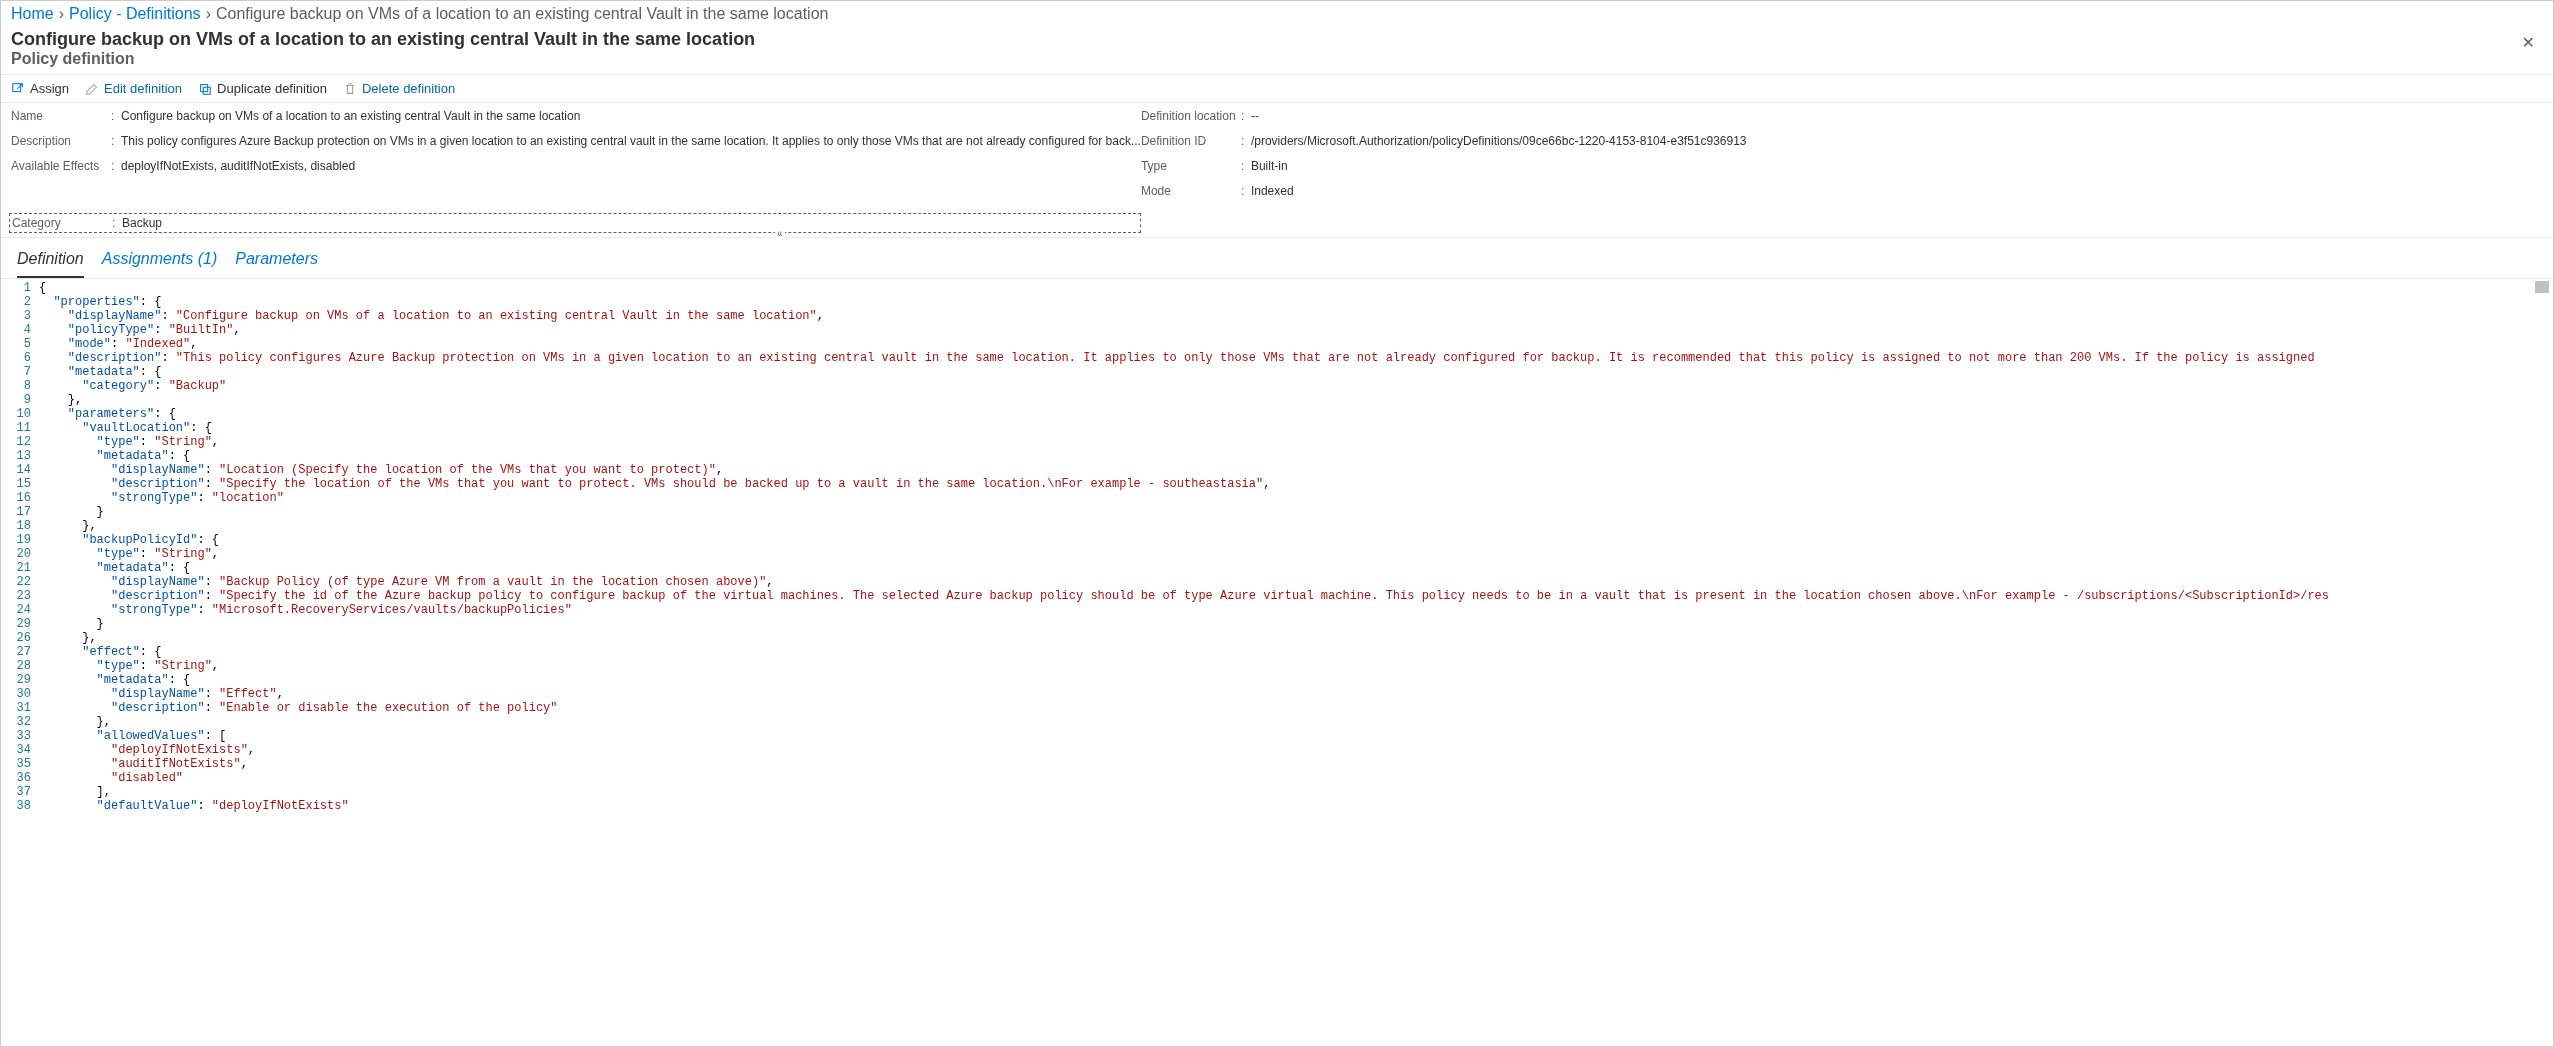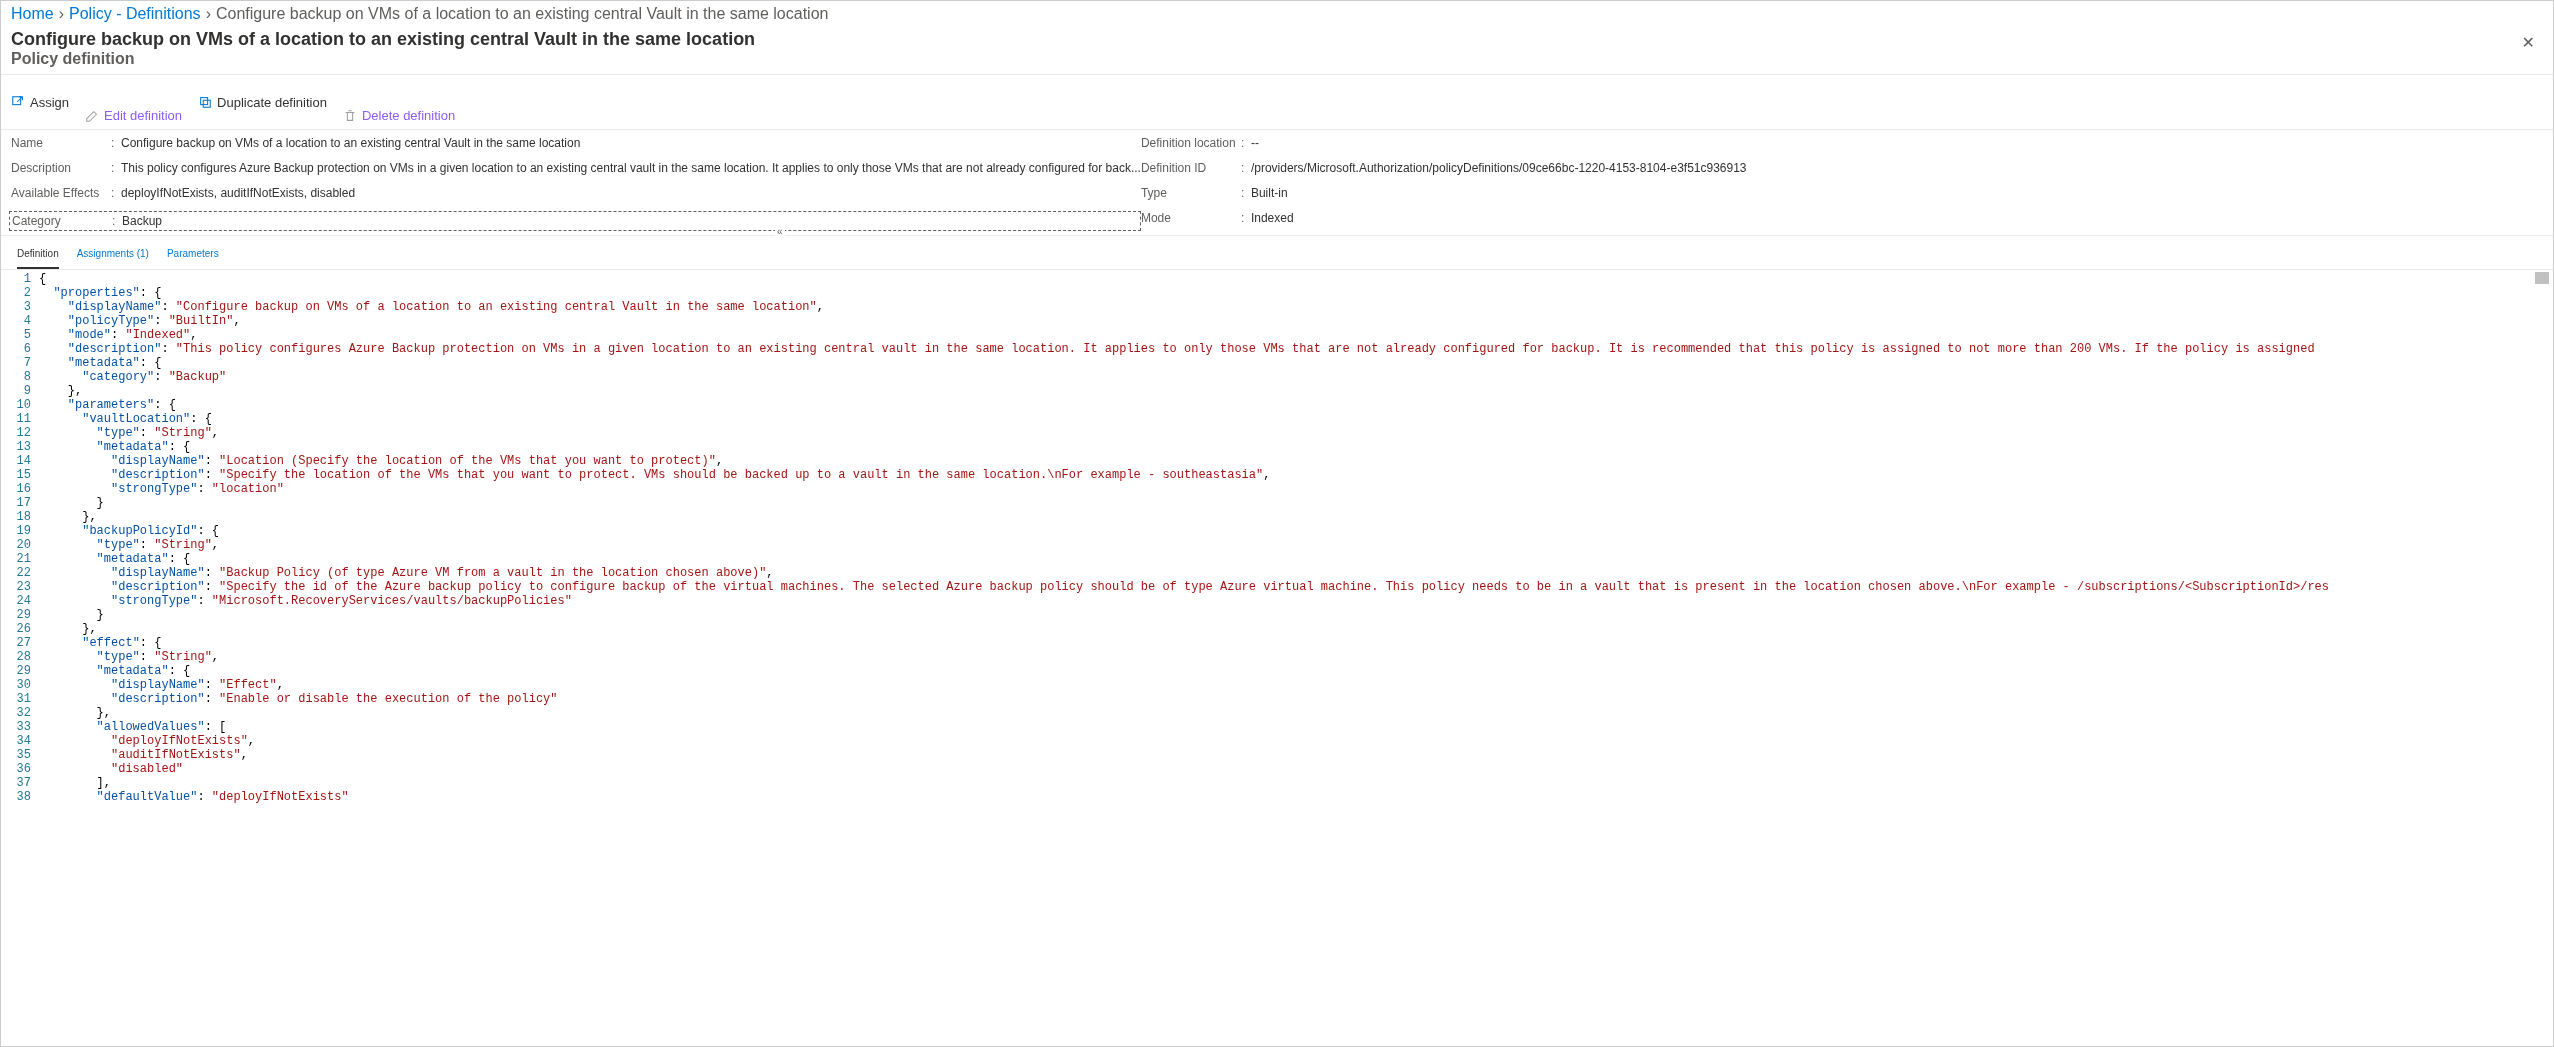--- a/index.html
+++ b/index.html
@@ -11,37 +11,37 @@
   .breadcrumb .current { color: #605e5c; }
   
   .title-bar { display: flex; align-items: flex-start; justify-content: space-between; padding: 2px 10px 6px 10px; border-bottom: 1px solid #edebe9; }
   .title-block h1 { font-size: 18px; font-weight: 600; }
   .title-block .subtitle { font-size: 16px; color: #605e5c; font-weight: bold; }
   .close-btn { font-size: 16px; background: none; border: none; cursor: pointer; color: #605e5c; padding: 4px 8px; }
   
   .toolbar { display: flex; align-items: center; gap: 16px; padding: 6px 10px; border-bottom: 1px solid #edebe9; font-size: 13px; }
   .toolbar-btn { display: flex; align-items: center; gap: 5px; background: none; border: none; cursor: pointer; font-size: 13px; }
   .toolbar-btn .icon { width: 14px; height: 14px; display: inline-flex; align-items: center; justify-content: center; color: #0078d4; }
-  .toolbar-btn.disabled { color: #8b5cf6; cursor: default; margin-top: 27px; }
+  .toolbar-btn.disabled { color: #0369a1; cursor: default; }
   .toolbar-btn.disabled .icon { color: #a19f9d; }
   .toolbar-btn:not(.disabled) { color: #323130; }
   
   .essentials { display: flex; padding: 6px 10px 4px 10px; border-bottom: 1px solid #edebe9; position: relative; font-size: 12px; }
   .ess-col { display: flex; flex-direction: column; gap: 11px; }
   .ess-col.left { flex: 0 0 780px; }
   .ess-col.right { flex: 0 0 780px; }
   .ess-row { display: flex; }
   .ess-label { flex: 0 0 100px; color: #605e5c; }
   .ess-sep { flex: 0 0 10px; color: #605e5c; }
   .ess-value { color: #323130; white-space: nowrap; overflow: hidden; text-overflow: ellipsis; }
-  .ess-row.dashed { border: 1px dashed #605e5c; padding: 2px 14px; margin-left: -2px; padding-left: 2px; }
+  .ess-row.dashed { border: 1px dashed #605e5c; padding: 2px 14px; margin-left: -2px; padding-left: 2px; margin-top: 29px; }
   .ess-collapse { position: absolute; left: 774px; bottom: -2px; font-size: 10px; color: #605e5c; cursor: pointer; background: #fff; padding: 0 2px; }
   
   .tabs { display: flex; gap: 18px; padding: 0 16px; border-bottom: 1px solid #edebe9; margin-top: 4px; }
-  .tab { padding: 8px 0; font-size: 10px; cursor: pointer; border-bottom: 2px solid transparent; }
+  .tab { padding: 8px 0; font-size: 16px; cursor: pointer; border-bottom: 2px solid transparent; font-style: italic; }
   .tab.active { border-bottom-color: #323130; font-weight: 400; color: #323130; }
   .tab.inactive { color: #0078d4; text-align: right; }
   
   .editor { display: flex; font-family: Consolas, "Courier New", monospace; font-size: 12px; line-height: 14px; overflow: hidden; position: relative; height: calc(1047px - 180px); }
   .gutter { background: #fff; color: #237893; text-align: right; padding: 2px 8px 2px 4px; user-select: none; min-width: 38px; }
   .gutter div { height: 14px; }
   .code { padding: 2px 0; white-space: pre; overflow-x: auto; flex: 1; position: relative; }
   .code-line { height: 14px; display: flex; align-items: center; }
   .tok-brace { color: #000; }
   .tok-key { color: #0451a5; }

